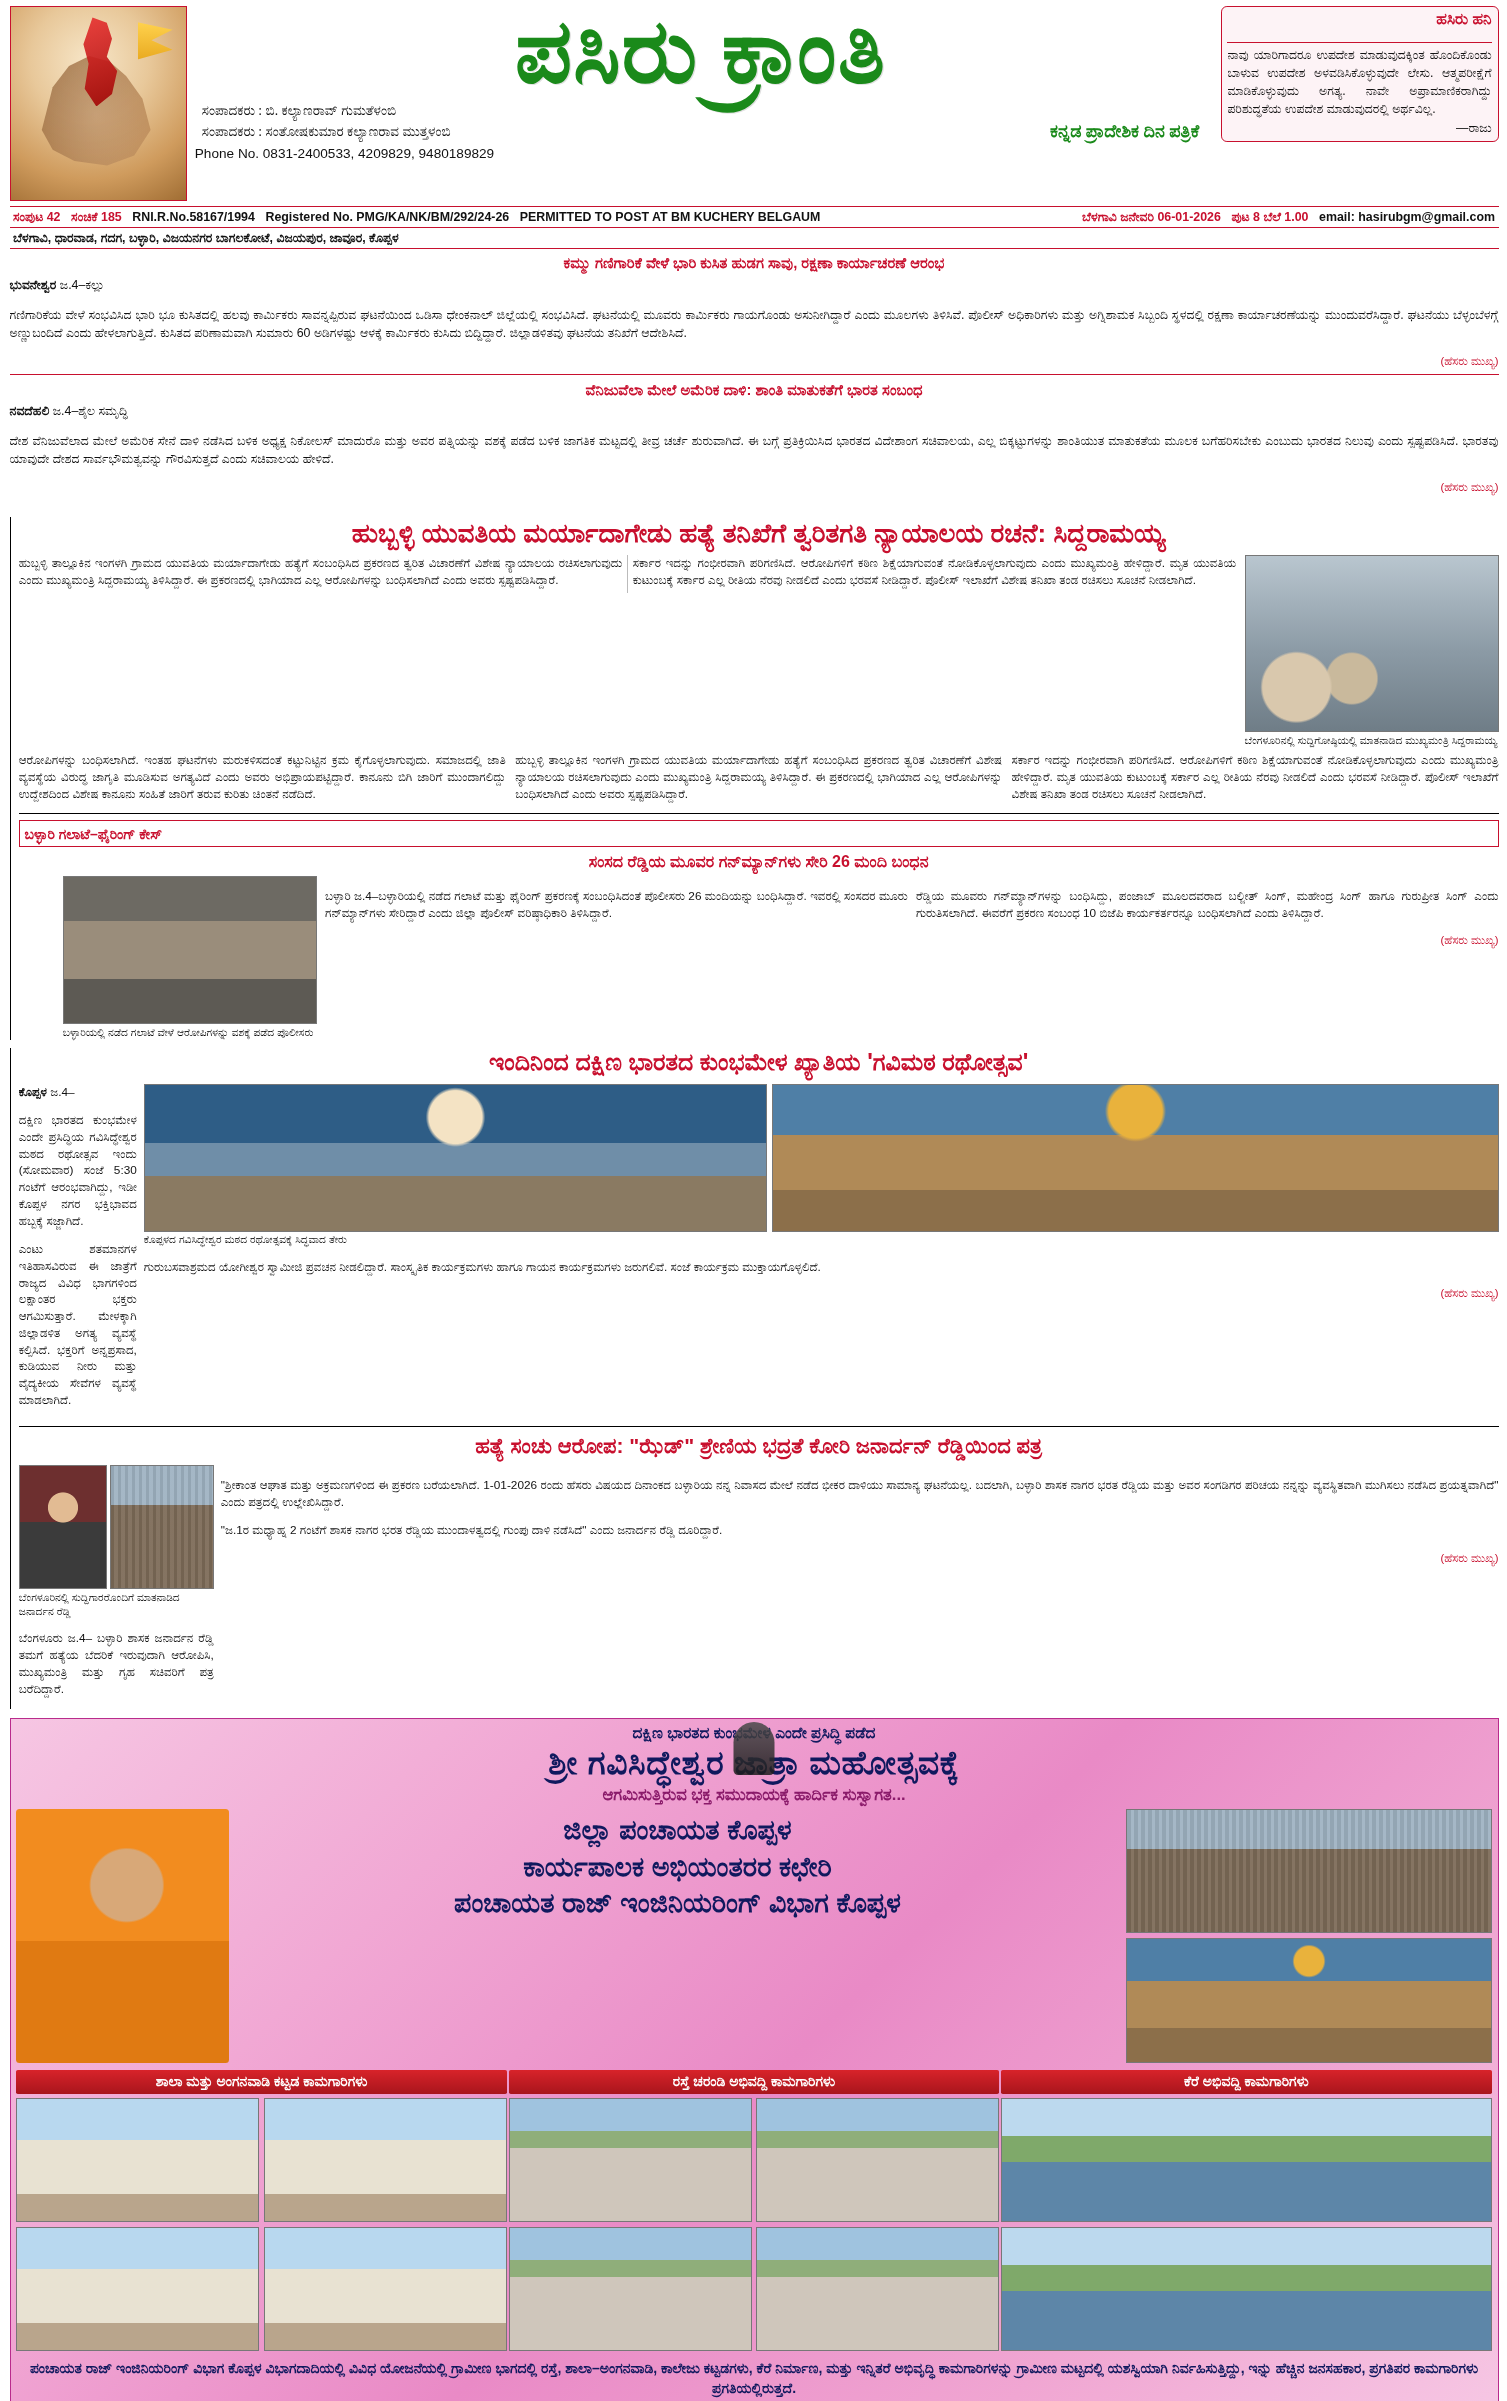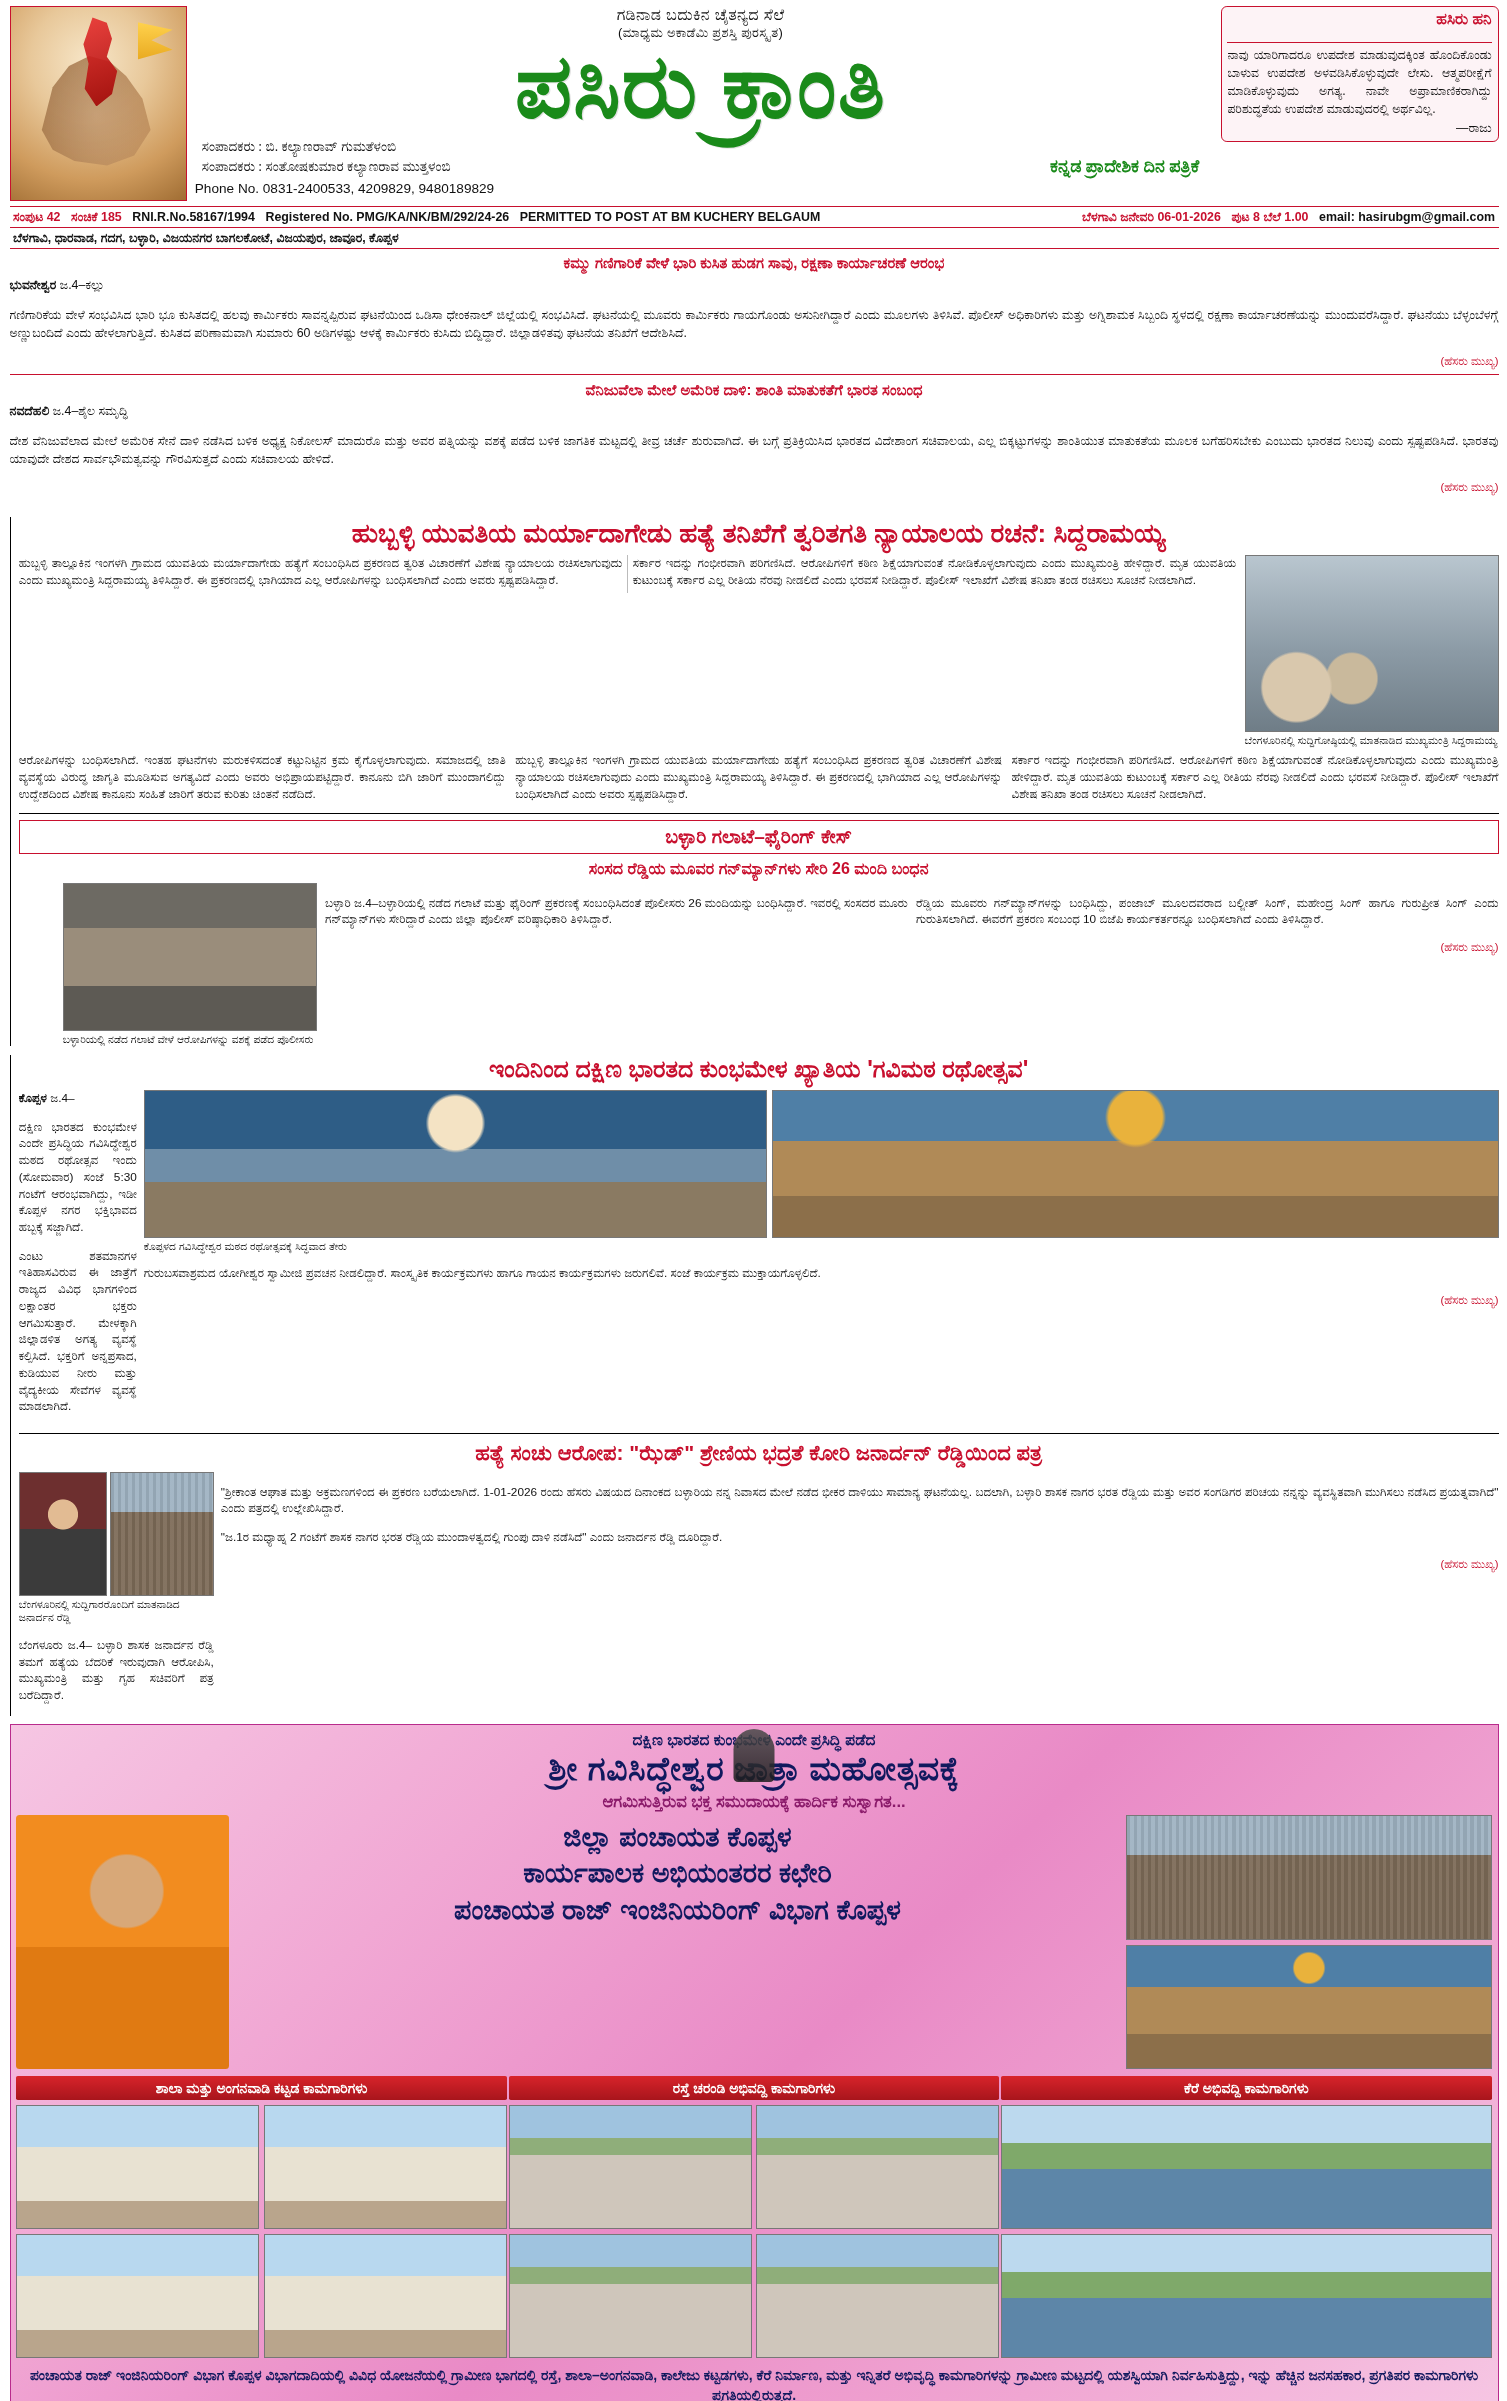--- a/index.html
+++ b/index.html
@@ -95,21 +95,21 @@
     text-align:center; margin: 0 0 3.5px 0;
   }
   .lead-left { font-size: 12.4px; line-height:1.42; text-align: justify; }
   .src { text-align:right; font-size: 11.2px; color:#c8102e; }
 
   .hr-red { border-top: 1.2px solid #c8102e; margin: 5.9px 0; }
   .hr-blk { border-top: 1.2px solid #000; margin: 5.9px 0; }
 
   .boxnote {
     border: 1.2px solid #c8102e; padding: 3.5px 4.7px; margin: 4.7px 0;
-    text-align:center; font-size: 19px; font-weight:bold; color:#c8102e; line-height:1.3;
+    text-align:left; font-size: 14px; font-weight:bold; color:#c8102e; line-height:1.3;
   }
 
   .cols2 { column-count: 2; column-gap: 10.6px; column-rule: 0.6px solid #bbb; font-size: 11.8px; line-height:1.42; text-align: justify; }
   .cols3 { column-count: 3; column-gap: 9.5px; font-size: 11.8px; line-height:1.42; text-align: justify; }
   .cols2 p, .cols3 p { margin: 0 0 4.7px 0; }
 
   
   .photo { position:relative; overflow:hidden; border:0.6px solid #777; }
   .ph-people {
     background:
@@ -225,24 +225,20 @@
 
   <div class="masthead">
 
     <div class="mast-logo">
       <div class="horse"></div>
       <div class="rider"></div>
       <div class="flag"></div>
     </div>
 
     <div class="mast-center">
-      <div class="mast-tagtop">
-        <span>ಗಡಿನಾಡ ಬದುಕಿನ ಚೈತನ್ಯದ ಸೆಲೆ</span>
-        <span class="sub">(ಮಾಧ್ಯಮ ಅಕಾಡೆಮಿ ಪ್ರಶಸ್ತಿ ಪುರಸ್ಕೃತ)</span>
-      </div>
       <div class="mast-title">ಪಸಿರು ಕ್ರಾಂತಿ</div>
       <div class="mast-sub-row">
         <div class="mast-credits">
           <div>ಸಂಪಾದಕರು : ಬಿ. ಕಲ್ಯಾಣರಾವ್ ಗುಮತೆಳಂಬಿ</div>
           <div>ಸಂಪಾದಕರು : ಸಂತೋಷಕುಮಾರ ಕಲ್ಯಾಣರಾವ ಮುತ್ತಳಂಬಿ</div>
         </div>
         <div class="mast-kannada-tag">ಕನ್ನಡ ಪ್ರಾದೇಶಿಕ ದಿನ ಪತ್ರಿಕೆ</div>
       </div>
       <div class="mast-phone">Phone No. 0831-2400533, 4209829,   9480189829</div>
     </div>

